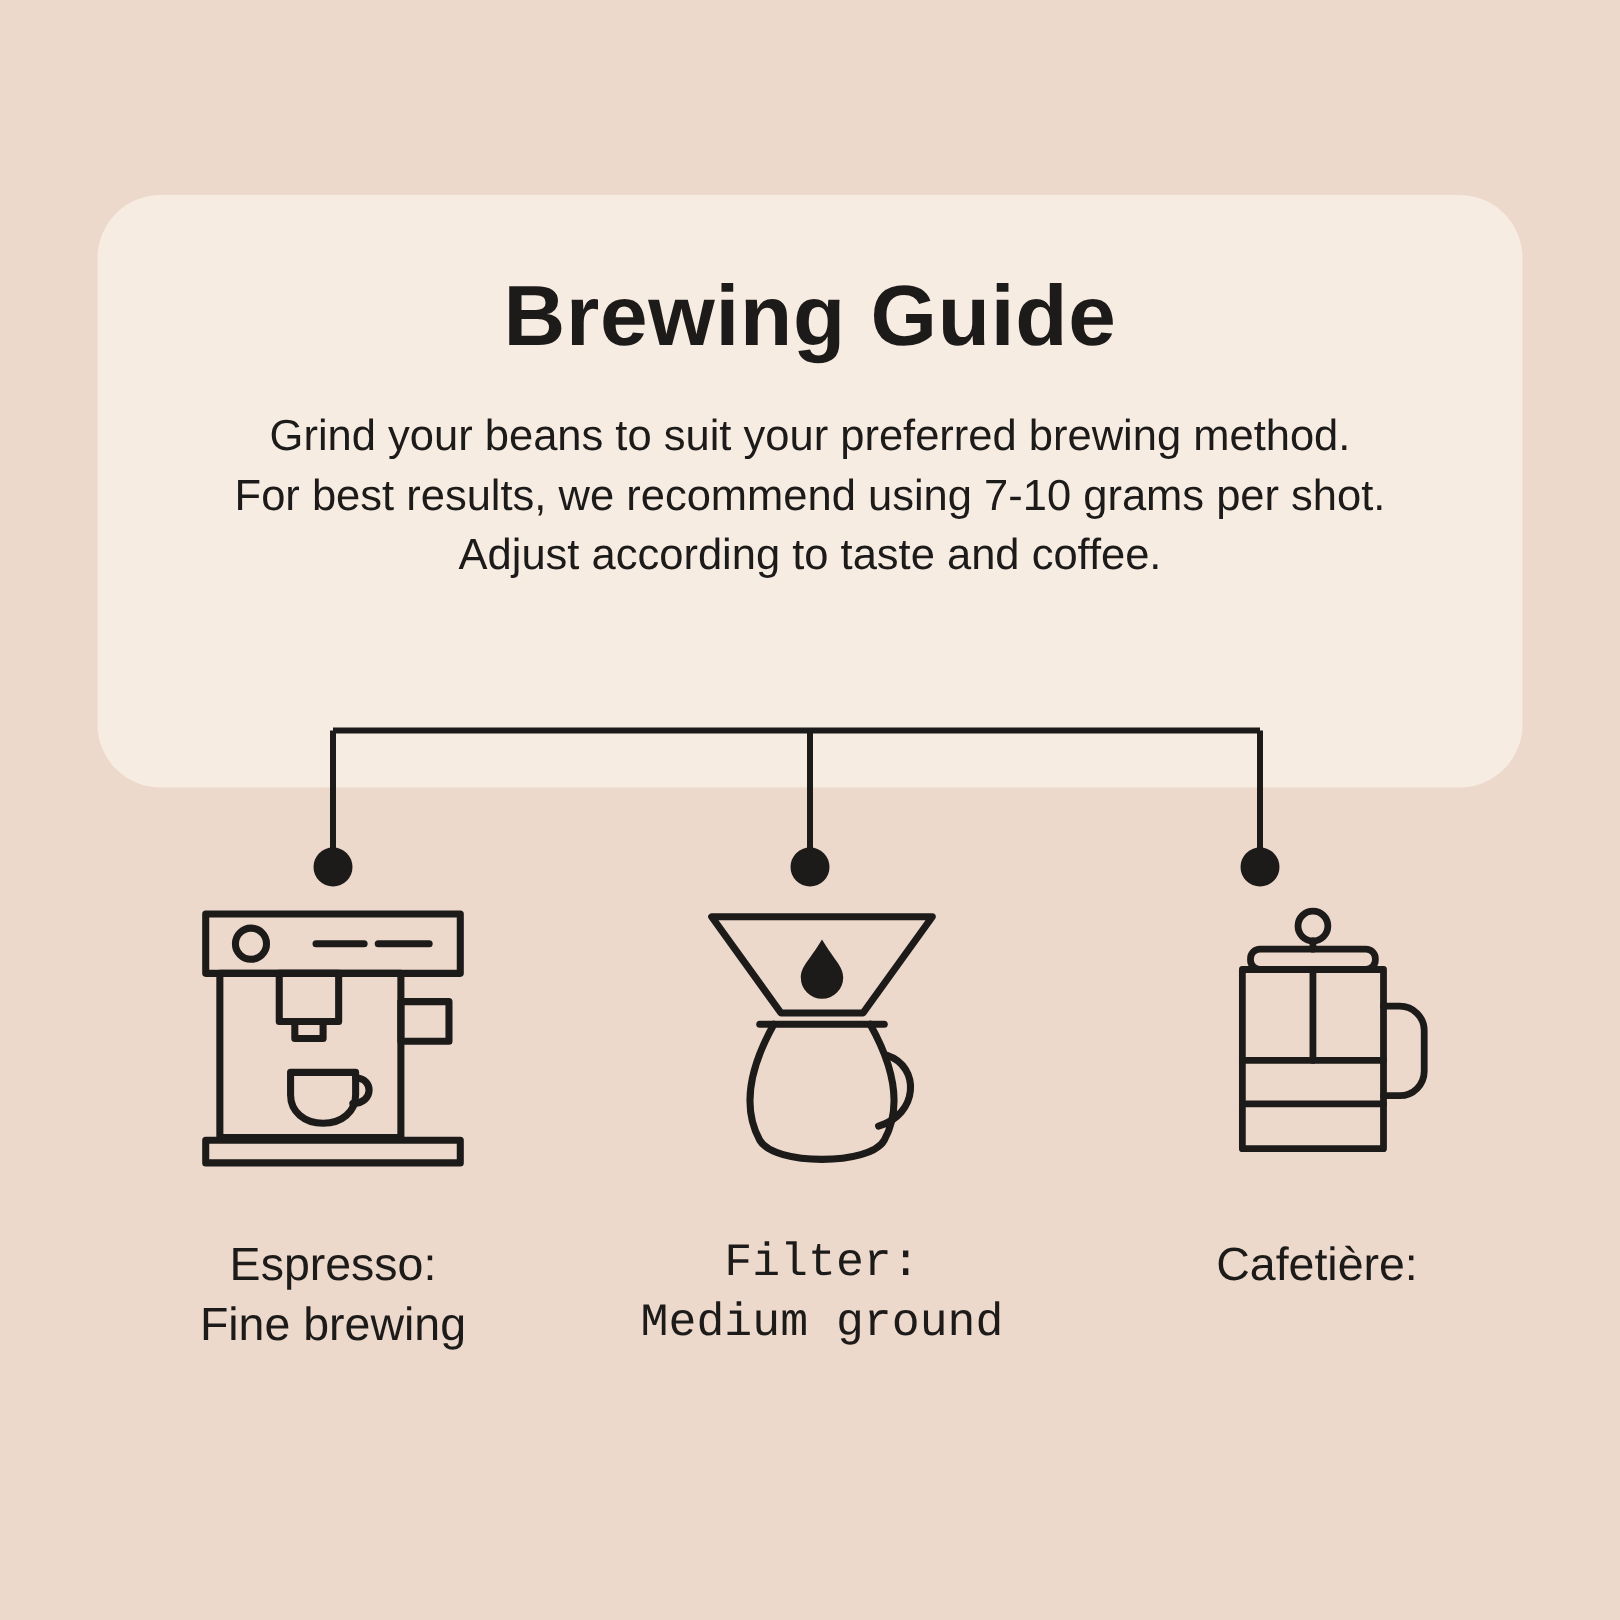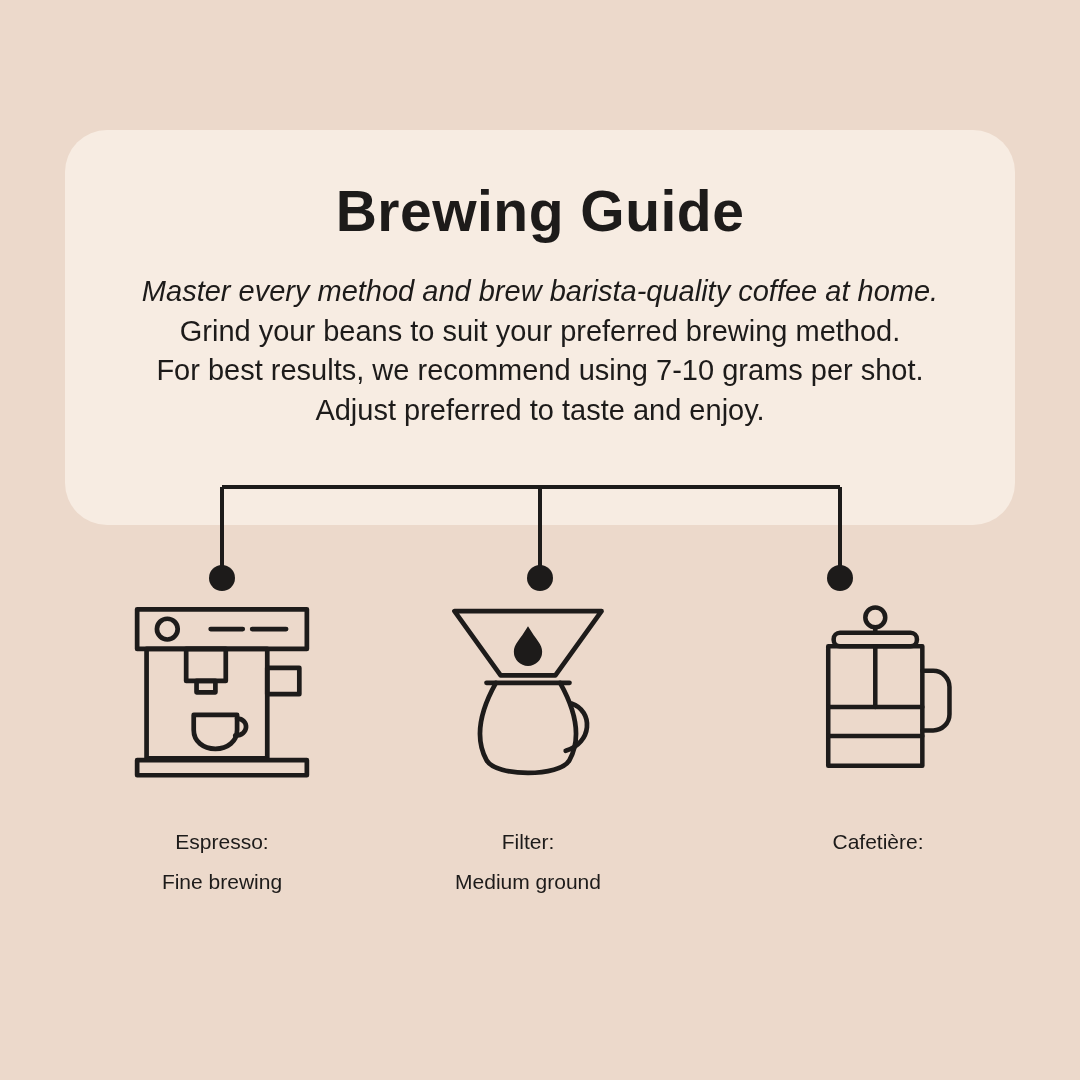--- a/index.html
+++ b/index.html
@@ -46,51 +46,50 @@
   .connector path{stroke:var(--ink);stroke-width:4;fill:none;}
   .connector circle{fill:var(--ink);}
 
   .method{
     position:absolute;
     top:598px;
     width:340px;
     text-align:center;
   }
   .method-espresso{left:52px;}
-  .method-filter{left:358px;}
+  .method-filter{left:378px;font-family:Liberation Mono, monospace;}
   .method-cafetiere{left:708px;}
 
   .method .icon{display:block;margin:0 auto;}
   .method .icon svg{
     width:190px;height:198px;
     color:var(--ink);
   }
   .method .icon svg *{
     stroke:currentColor;
     stroke-width:5;
     fill:none;
     stroke-linecap:round;
     stroke-linejoin:round;
   }
   .method .icon svg .fill{fill:currentColor;stroke:none;}
 
-  .method .labels{margin-top:22px;font-size:21px;line-height:40px;}
+  .method .labels{margin-top:22px;font-size:31px;line-height:40px;}
 </style>
 </head>
 <body>
 
 <div class="canvas">
 
   <div class="card">
     <h1>Brewing Guide</h1>
     <div class="body">
-      <div class="line italic">Master every method and brew barista-quality coffee at home.</div>
       <div class="line">Grind your beans to suit your preferred brewing method.</div>
       <div class="line">For best results, we recommend using 7-10 grams per shot.</div>
-      <div class="line">Adjust preferred to taste and enjoy.</div>
+      <div class="line">Adjust according to taste and coffee.</div>
     </div>
   </div>
 
   <svg class="connector" viewBox="0 0 1080 620">
     <path d="M222 487 H840"></path>
     <path d="M222 487 V566"></path>
     <path d="M540 487 V566"></path>
     <path d="M840 487 V566"></path>
     <circle cx="222" cy="578" r="13"></circle>
     <circle cx="540" cy="578" r="13"></circle>

